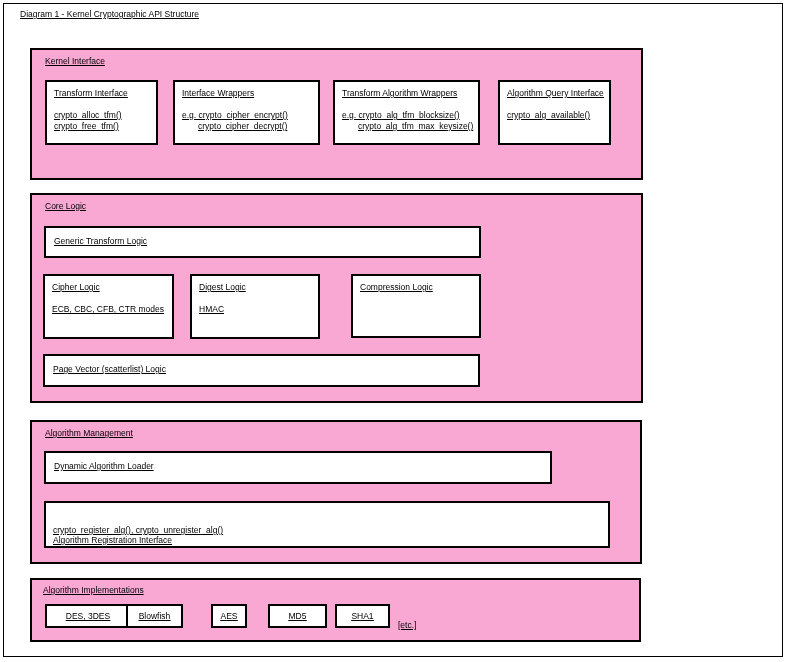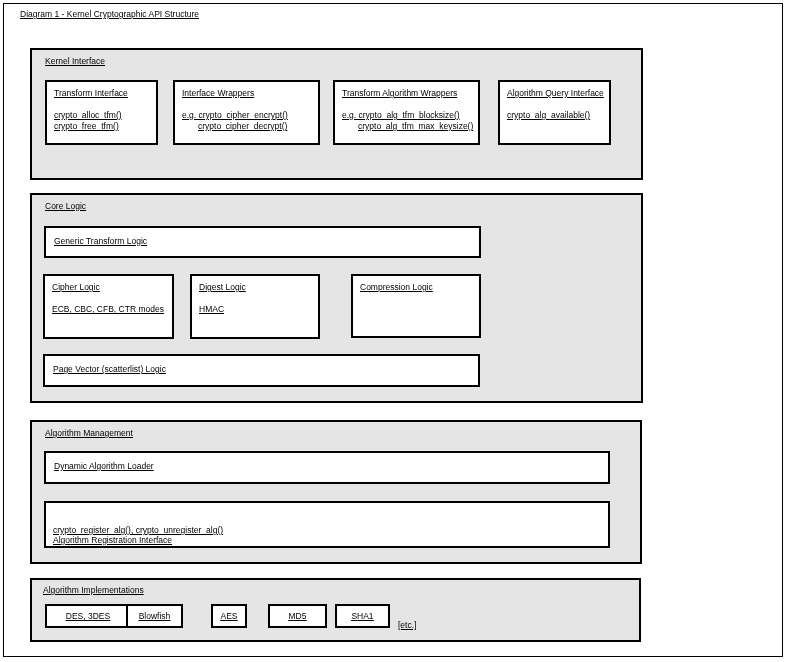--- a/index.html
+++ b/index.html
@@ -4,21 +4,21 @@
 <style>
   * { margin:0; padding:0; box-sizing:border-box;text-decoration:underline; }
   html, body { background:#ffffff; }
   #canvas {
     position:relative; width:788px; height:662px; background:#ffffff;
     font-family:"Liberation Sans", sans-serif; color:#000000; font-size:8.5px;
     overflow:hidden;
   }
   .frame { position:absolute; left:3px; top:3px; width:780px; height:654px; border:1.5px solid #000; }
   .dtitle { position:absolute; left:20px; top:9px; white-space:nowrap; }
-  .section { position:absolute; border:2px solid #000; background:#e5e5e5;text-align:center; }
+  .section { position:absolute; border:2px solid #000; background:#f9a8d4;text-align:center; }
   .sec-label { position:absolute; left:13px; top:6px; white-space:nowrap; }
   .box { position:absolute; border:2px solid #000; background:#ffffff; }
   .bt { position:absolute; left:7px; top:6px; white-space:nowrap; }
   .bl { position:absolute; left:7px; white-space:nowrap; }
   .l1 { top:28px; }
   .l2 { top:39px; }
   .ind { left:23px; }
   .single { position:absolute; left:8px; top:8px; white-space:nowrap; }
   .rt { position:absolute; left:7px; top:4px; white-space:nowrap;margin-top:28px; }
   .rl { position:absolute; left:7px; top:22px; white-space:nowrap; }
@@ -84,21 +84,21 @@
     </div>
 
     <div class="box" style="left:11px; top:159px; width:437px; height:33px;">
       <div class="single">Page Vector (scatterlist) Logic</div>
     </div>
   </div>
 
   <div class="section" style="left:30px; top:420px; width:612px; height:144px;">
     <div class="sec-label">Algorithm Management</div>
 
-    <div class="box" style="left:12px; top:29px; width:566px; height:33px;">
+    <div class="box" style="left:12px; top:29px; width:508px; height:33px;">
       <div class="single">Dynamic Algorithm Loader</div>
     </div>
 
     <div class="box" style="left:12px; top:79px; width:566px; height:47px;">
       <div class="rt">Algorithm Registration Interface</div>
       <div class="rl">crypto_register_alg(), crypto_unregister_alg()</div>
     </div>
   </div>
 
   <div class="section" style="left:30px; top:578px; width:611px; height:64px;">

